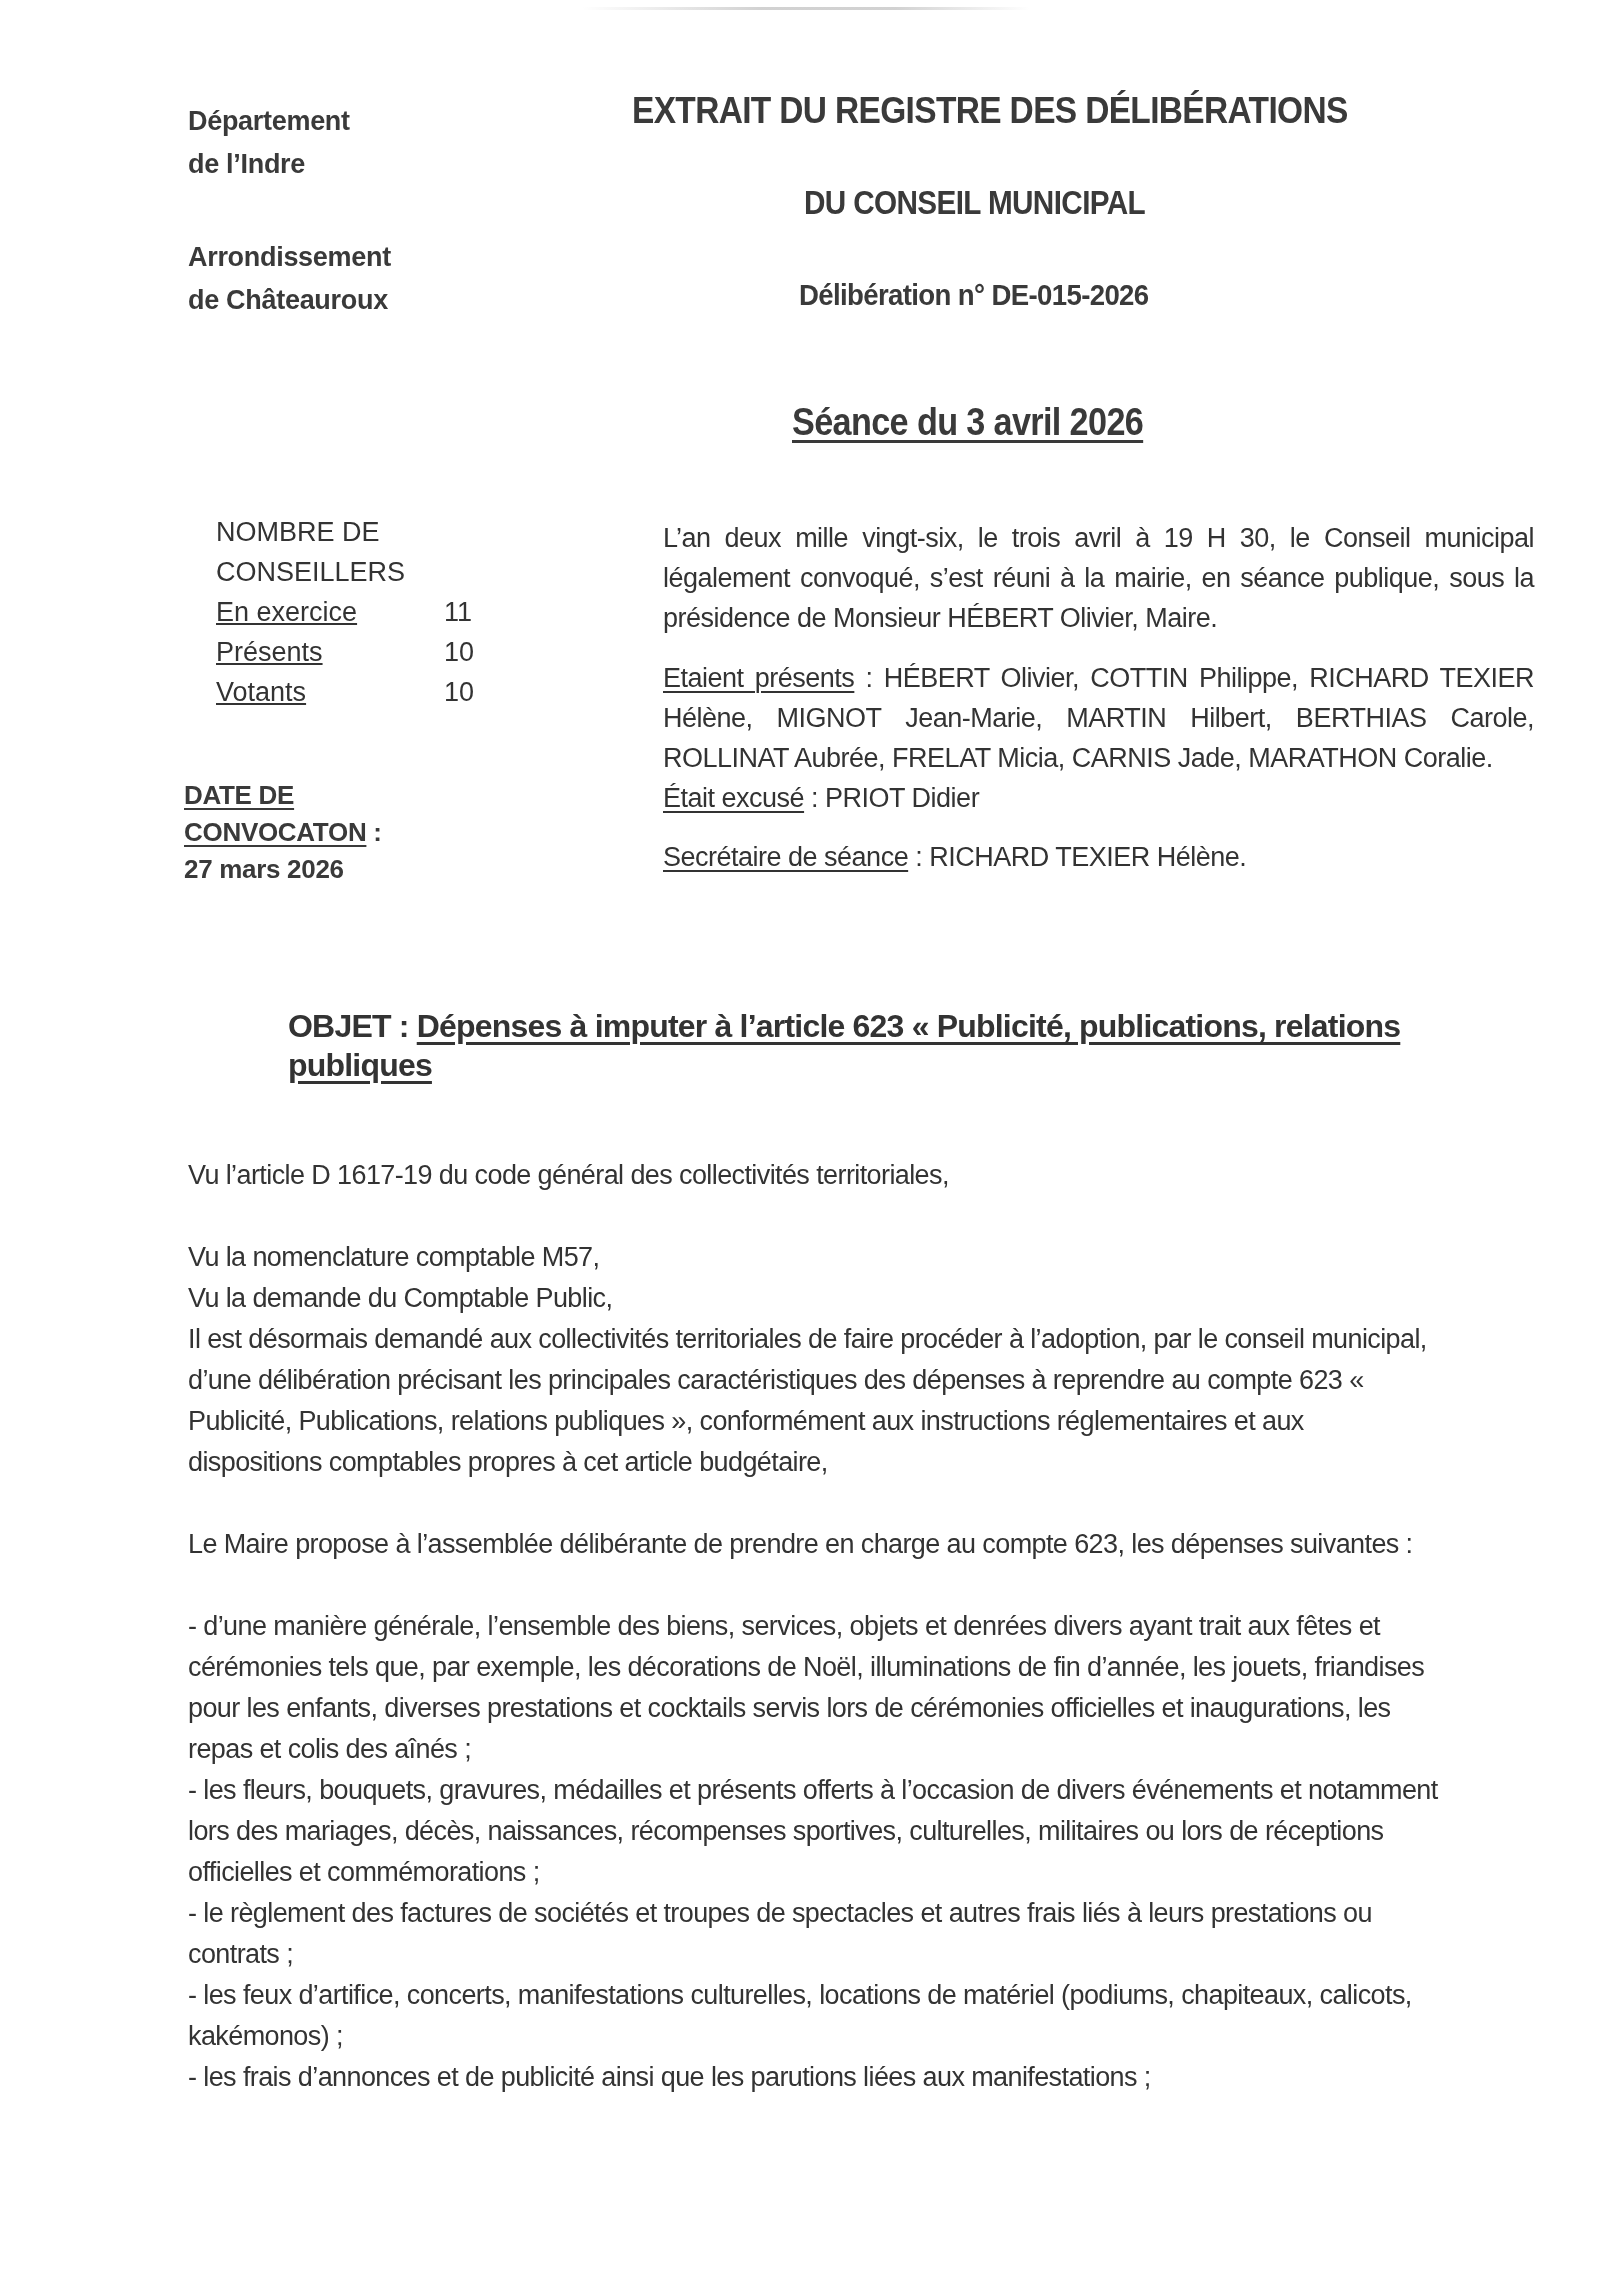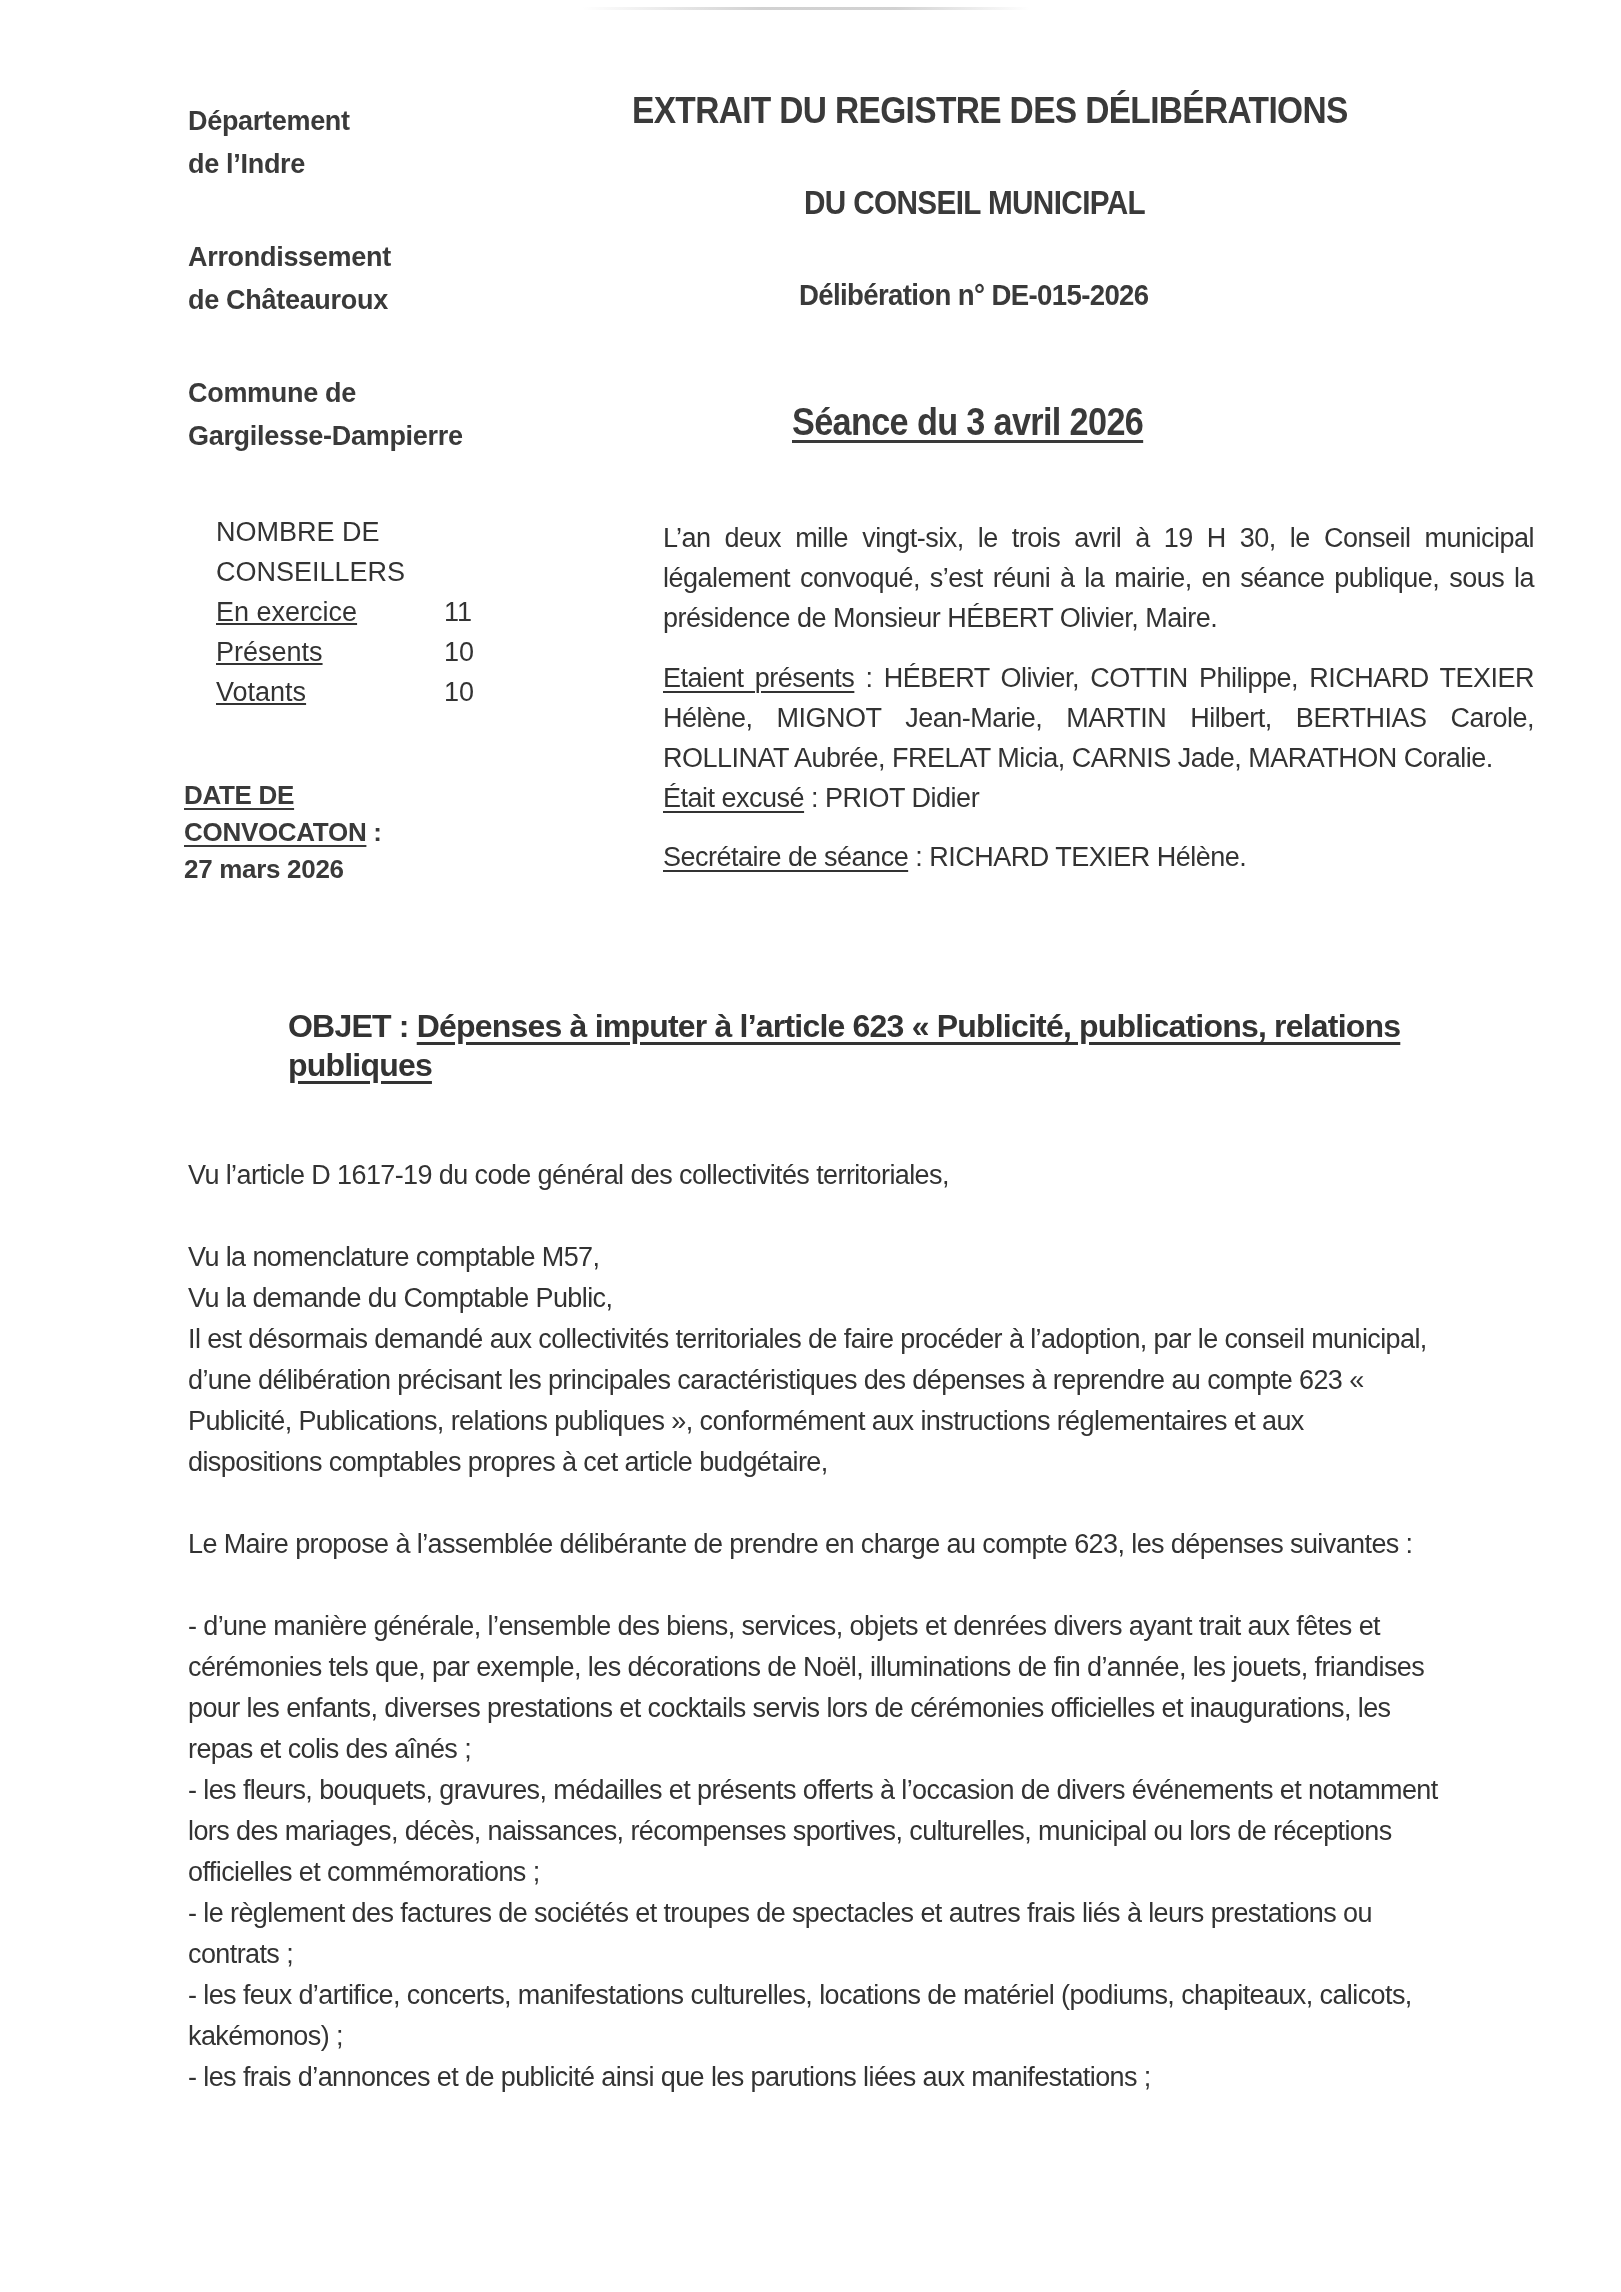--- a/index.html
+++ b/index.html
@@ -74,24 +74,20 @@
 
 <div class="abs hdr-left">
   <div class="grp">
     <div>Département</div>
     <div>de l’Indre</div>
   </div>
   <div class="grp">
     <div>Arrondissement</div>
     <div>de Châteauroux</div>
   </div>
-  <div class="grp">
-    <div>Commune de</div>
-    <div>Gargilesse-Dampierre</div>
-  </div>
 </div>
 
 <div class="abs title-block t1">EXTRAIT DU REGISTRE DES DÉLIBÉRATIONS</div>
 <div class="abs title-block t2">DU CONSEIL MUNICIPAL</div>
 <div class="abs title-block t3">Délibération n° DE-015-2026</div>
 <div class="abs title-block t4">Séance du 3 avril 2026</div>
 
 <div class="abs counts">
   <div>NOMBRE DE</div>
   <div>CONSEILLERS</div>
@@ -127,19 +123,19 @@
 </div>
 
 <div class="abs body-text">
   <p>Vu l’article D 1617-19 du code général des collectivités territoriales,</p>
   <p class="sp">Vu la nomenclature comptable M57,</p>
   <p>Vu la demande du Comptable Public,</p>
   <p>Il est désormais demandé aux collectivités territoriales de faire procéder à l’adoption, par le conseil municipal, d’une délibération précisant les principales caractéristiques des dépenses à reprendre au compte 623 « Publicité, Publications, relations publiques », conformément aux instructions réglementaires et aux dispositions comptables propres à cet article budgétaire,</p>
   <p class="sp justify">Le Maire propose à l’assemblée délibérante de prendre en charge au compte 623, les dépenses suivantes :</p>
   <div class="sp">
     <p>- d’une manière générale, l’ensemble des biens, services, objets et denrées divers ayant trait aux fêtes et cérémonies tels que, par exemple, les décorations de Noël, illuminations de fin d’année, les jouets, friandises pour les enfants, diverses prestations et cocktails servis lors de cérémonies officielles et inaugurations, les repas et colis des aînés ;</p>
-    <p>- les fleurs, bouquets, gravures, médailles et présents offerts à l’occasion de divers événements et notamment lors des mariages, décès, naissances, récompenses sportives, culturelles, municipal ou lors de réceptions officielles et commémorations ;</p>
+    <p>- les fleurs, bouquets, gravures, médailles et présents offerts à l’occasion de divers événements et notamment lors des mariages, décès, naissances, récompenses sportives, culturelles, militaires ou lors de réceptions officielles et commémorations ;</p>
     <p>- le règlement des factures de sociétés et troupes de spectacles et autres frais liés à leurs prestations ou contrats ;</p>
     <p>- les feux d’artifice, concerts, manifestations culturelles, locations de matériel (podiums, chapiteaux, calicots, kakémonos) ;</p>
     <p>- les frais d’annonces et de publicité ainsi que les parutions liées aux manifestations ;</p>
   </div>
 </div>
 
 
 </body></html>

